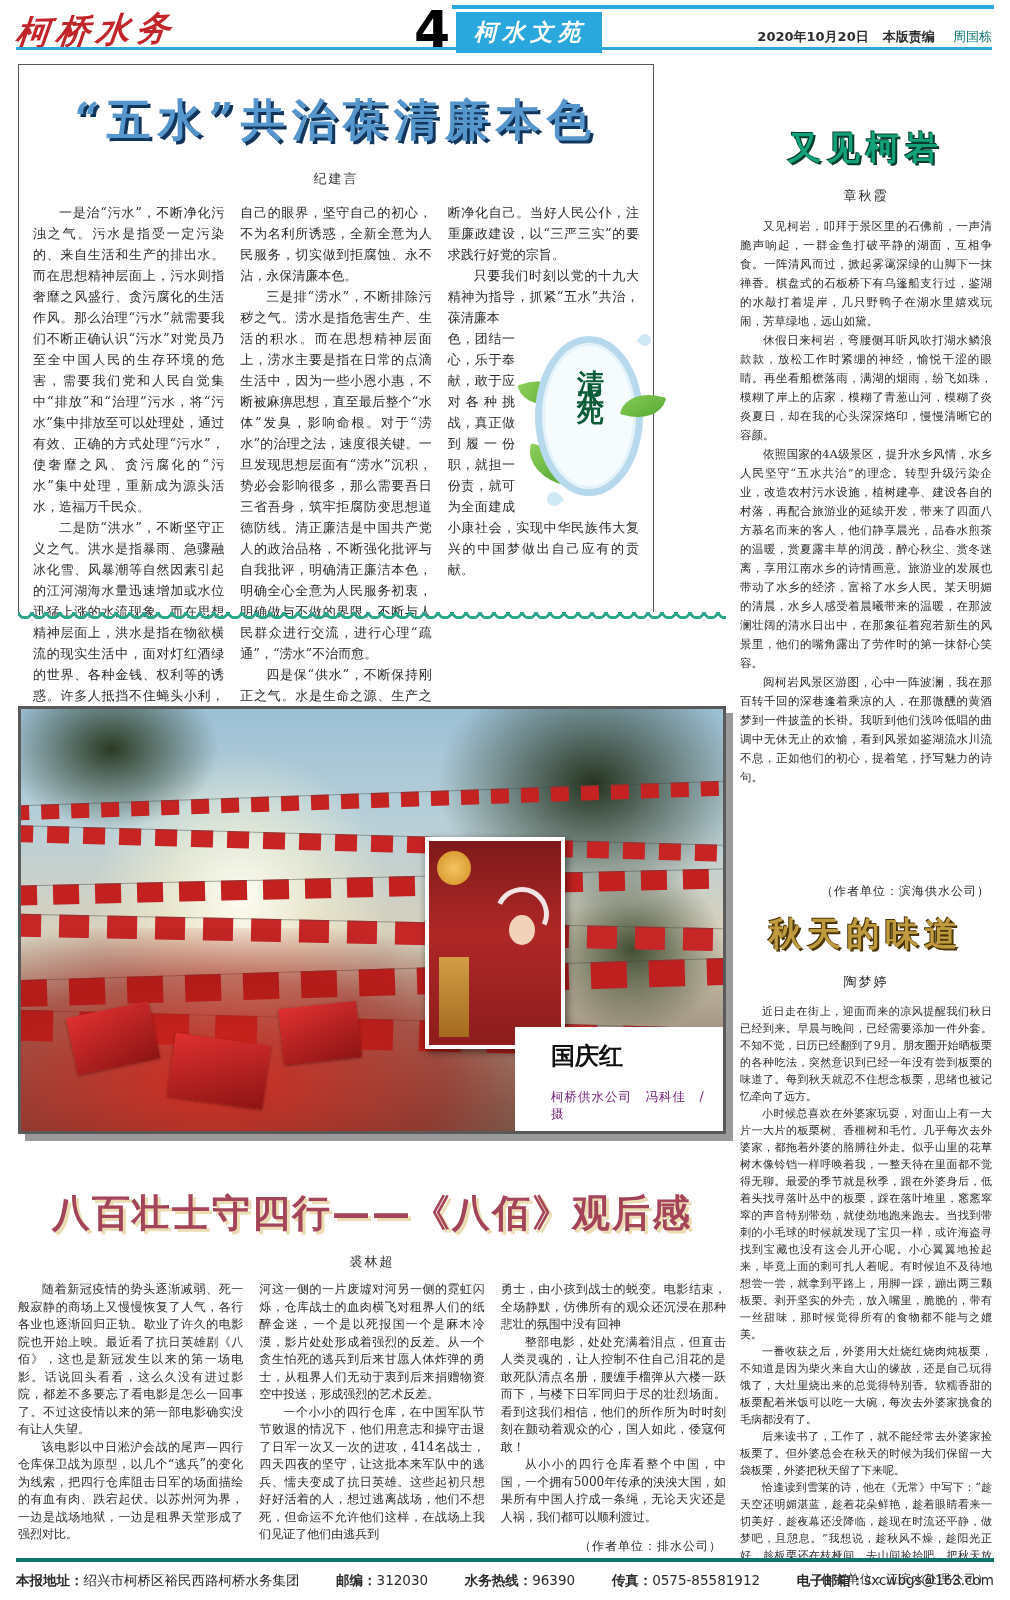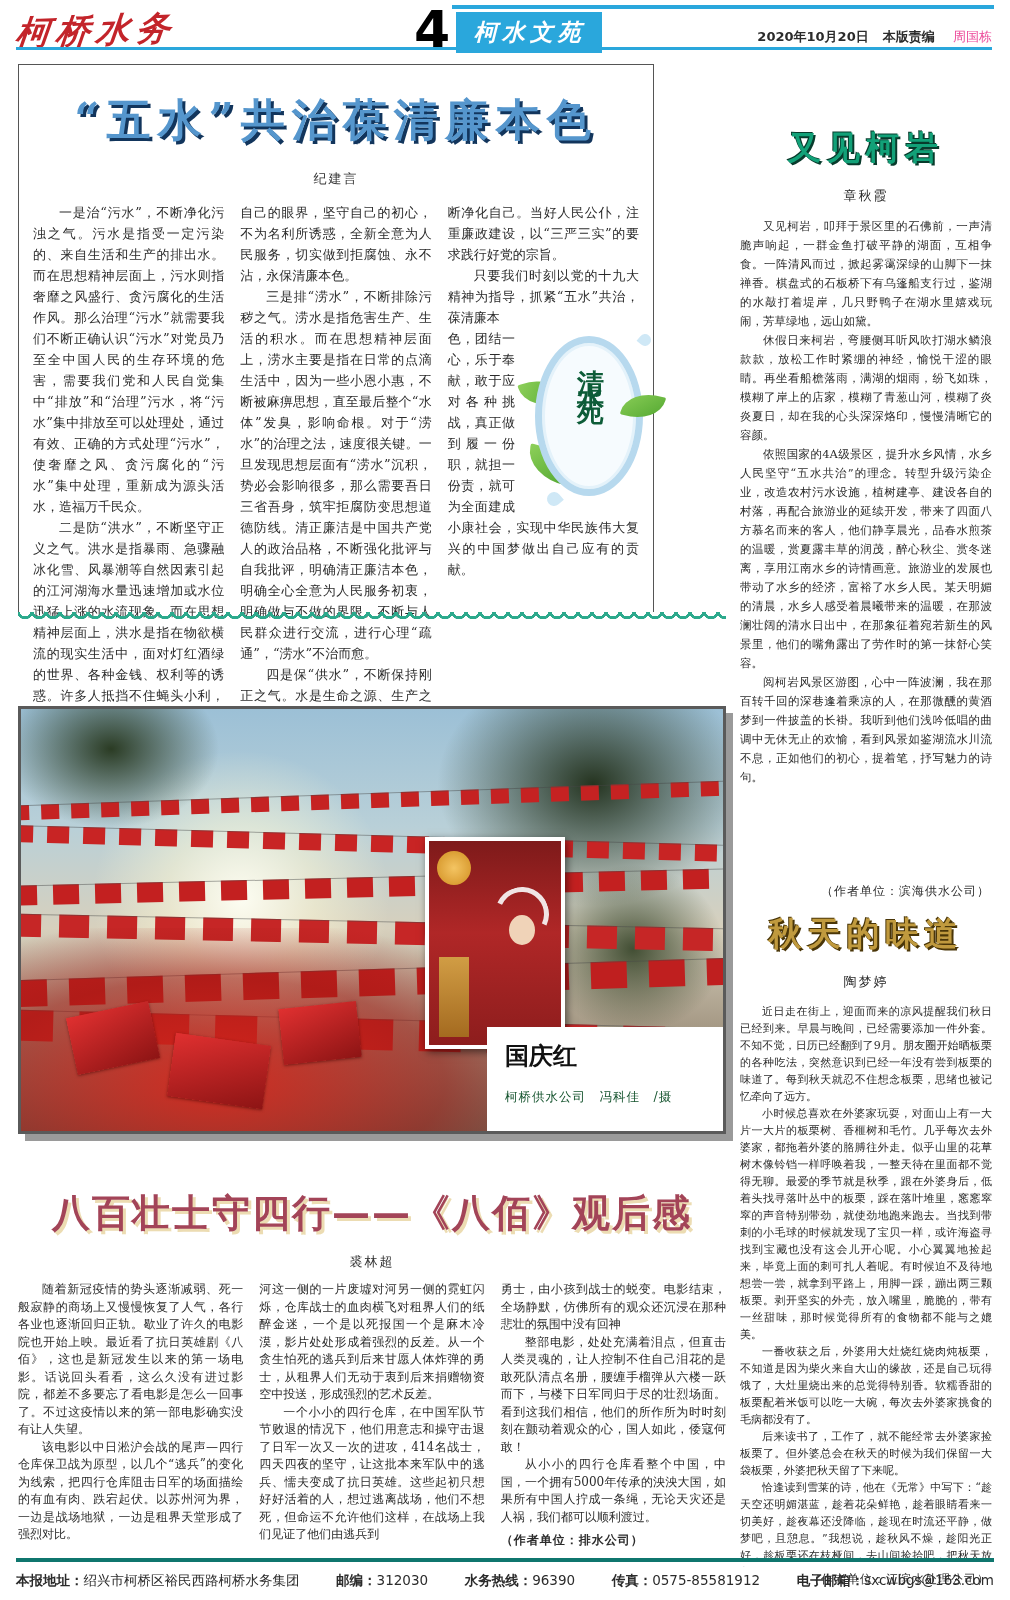--- a/index.html
+++ b/index.html
@@ -13,21 +13,21 @@
               font-style:italic; }
   .topline  { position:absolute; left:452px; top:5px; width:542px; height:4px; background:#2aa7dc; }
   .pagenum  { position:absolute; left:414px; top:0px; font-size:52px; font-weight:bold;
               font-family:"DejaVu Sans","Liberation Sans",sans-serif; color:#000; }
   .section-box { position:absolute; left:456px; top:12px; background:#2aa7dc; color:#fff;
               font-size:23px; font-weight:bold; letter-spacing:5px; padding:5px 16px 5px 18px;
               font-style:italic; }
   .dateline { position:absolute; right:18px; top:28px; font-size:13px;
               font-family:"DejaVu Sans","Liberation Sans",sans-serif; }
   .dateline b { margin-right:10px; }
-  .dateline .ed-name { font-weight:normal; color:#ec4899; margin-left:4px; }
+  .dateline .ed-name { font-weight:normal; color:#0f766e; margin-left:4px; }
   .botline  { position:absolute; left:16px; top:47px; width:976px; height:3px; background:#2aa7dc; }
 
   
   .art1-box { position:absolute; left:18px; top:64px; width:636px; height:548px;
               border:1px solid #555; border-bottom:none; padding:20px 14px 0 14px; }
   .art1-title { text-align:center; font-size:44px; font-weight:bold; letter-spacing:7px;
               color:#5596cd; text-shadow:3px 3px 0 #12355c; margin-top:6px; white-space:nowrap; }
   .byline-center { text-align:center; font-size:13px; color:#333; margin:20px 0 14px; letter-spacing:2px; }
   .cols3 { display:flex; gap:16px; text-align:justify; }
   .cols3 .col { flex:1 1 0; }
@@ -89,34 +89,34 @@
            background:linear-gradient(180deg,#7e1a1a 0%,#b02727 45%,#8d1d1d 100%); }
   .inset-sun { position:absolute; left:8px; top:10px; width:34px; height:34px; border-radius:50%;
            background:radial-gradient(circle,#ffd76a,#d89a20); opacity:.9; }
   .inset-figure-face { position:absolute; right:26px; top:74px; width:26px; height:30px; border-radius:50%;
            background:#f0d3b8; }
   .inset-figure-plume { position:absolute; right:12px; top:46px; width:54px; height:54px; border-radius:50%;
            border:5px solid rgba(250,250,250,0.9); border-bottom-color:transparent; border-left-color:transparent;
            transform:rotate(-20deg); }
   .inset-banner { position:absolute; left:10px; bottom:8px; width:30px; height:80px;
            background:linear-gradient(180deg,#d8b24a,#a87820); opacity:.85; }
-  .caption { position:absolute; right:0; bottom:0; width:236px; height:104px; background:#fff;
-             padding:13px 16px 8px 18px; }
+  .caption { position:absolute; right:0; bottom:0; width:208px; height:104px; background:#fff;
+             padding:13px 16px 8px 36px; }
   .caption-title { font-family:"DejaVu Sans","Liberation Sans",sans-serif; font-weight:bold;
              font-size:24px; color:#111; }
-  .caption-credit { margin-top:17px; font-size:12.5px; letter-spacing:1px; color:#14532d; }
+  .caption-credit { margin-top:17px; font-size:12.5px; letter-spacing:1px; color:#701a75; }
 
   
   .art2 { position:absolute; left:18px; top:1188px; width:708px; }
   .art2-title { text-align:center; font-size:38px; font-weight:bold; letter-spacing:2px;
              color:#a34458; text-shadow:3px 3px 0 #ecdcb2; white-space:nowrap;
              font-family:"DejaVu Sans","Liberation Sans",sans-serif; }
   .art2 .byline-center { margin:14px 0 10px;text-align:center; }
   .art2 .col { font-size:12px; line-height:17.5px; }
-  .byline-right { text-align:left; font-size:12px; letter-spacing:1px; margin-top:6px; padding-right:4px;font-weight:bold; }
+  .byline-right { text-align:right; font-size:12px; letter-spacing:1px; margin-top:12px; padding-right:4px; }
 
   
   .rail-art { position:absolute; left:740px; width:252px; display:flex; flex-direction:column;margin-top:40px; }
   .art3 { top:86px;  height:774px; }
   .art4 { top:872px; height:676px; }
   .rail-title { text-align:center; font-size:33px; font-weight:bold; letter-spacing:6px; white-space:nowrap;
              font-family:"DejaVu Sans","Liberation Sans",sans-serif; }
   .t-green { color:#12a178; text-shadow:2px 2px 0 #083b2c, -1px -1px 0 #083b2c; }
   .t-gold  { color:#c09a3e; text-shadow:2px 2px 0 #4a3608, -1px -1px 0 #4a3608; }
   .rail-author { text-align:center; font-size:13px; letter-spacing:2px; margin:16px 0 12px; }

